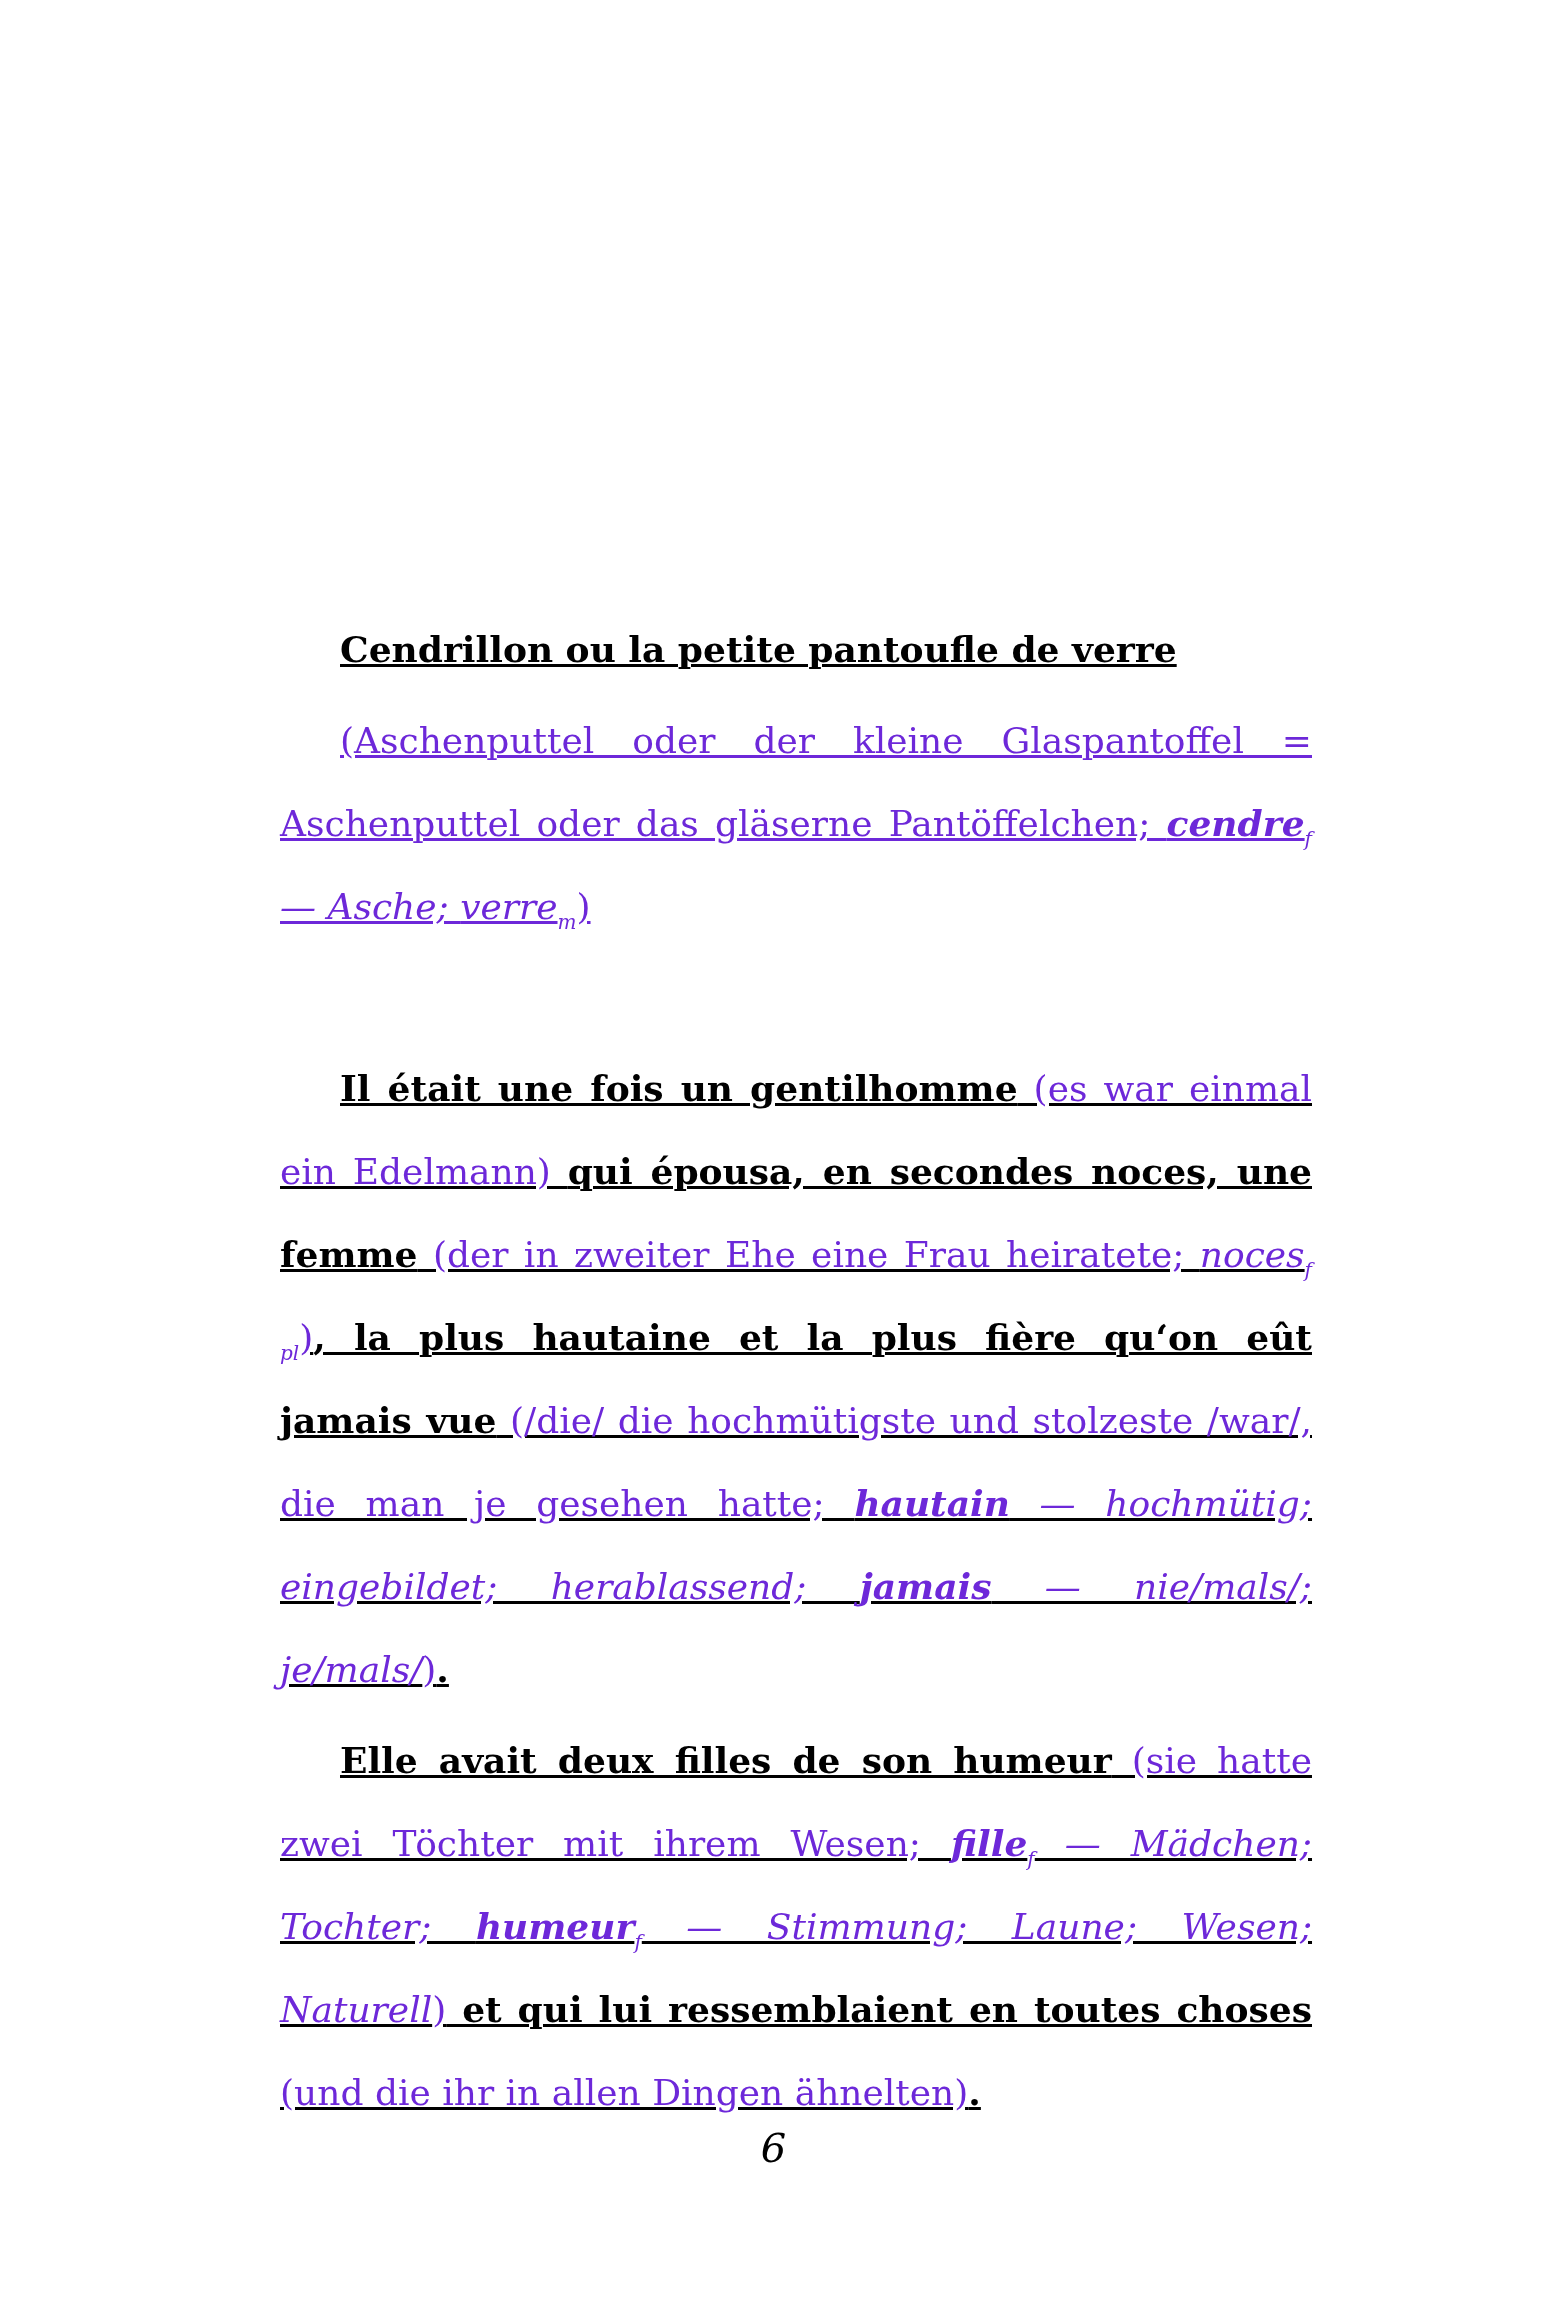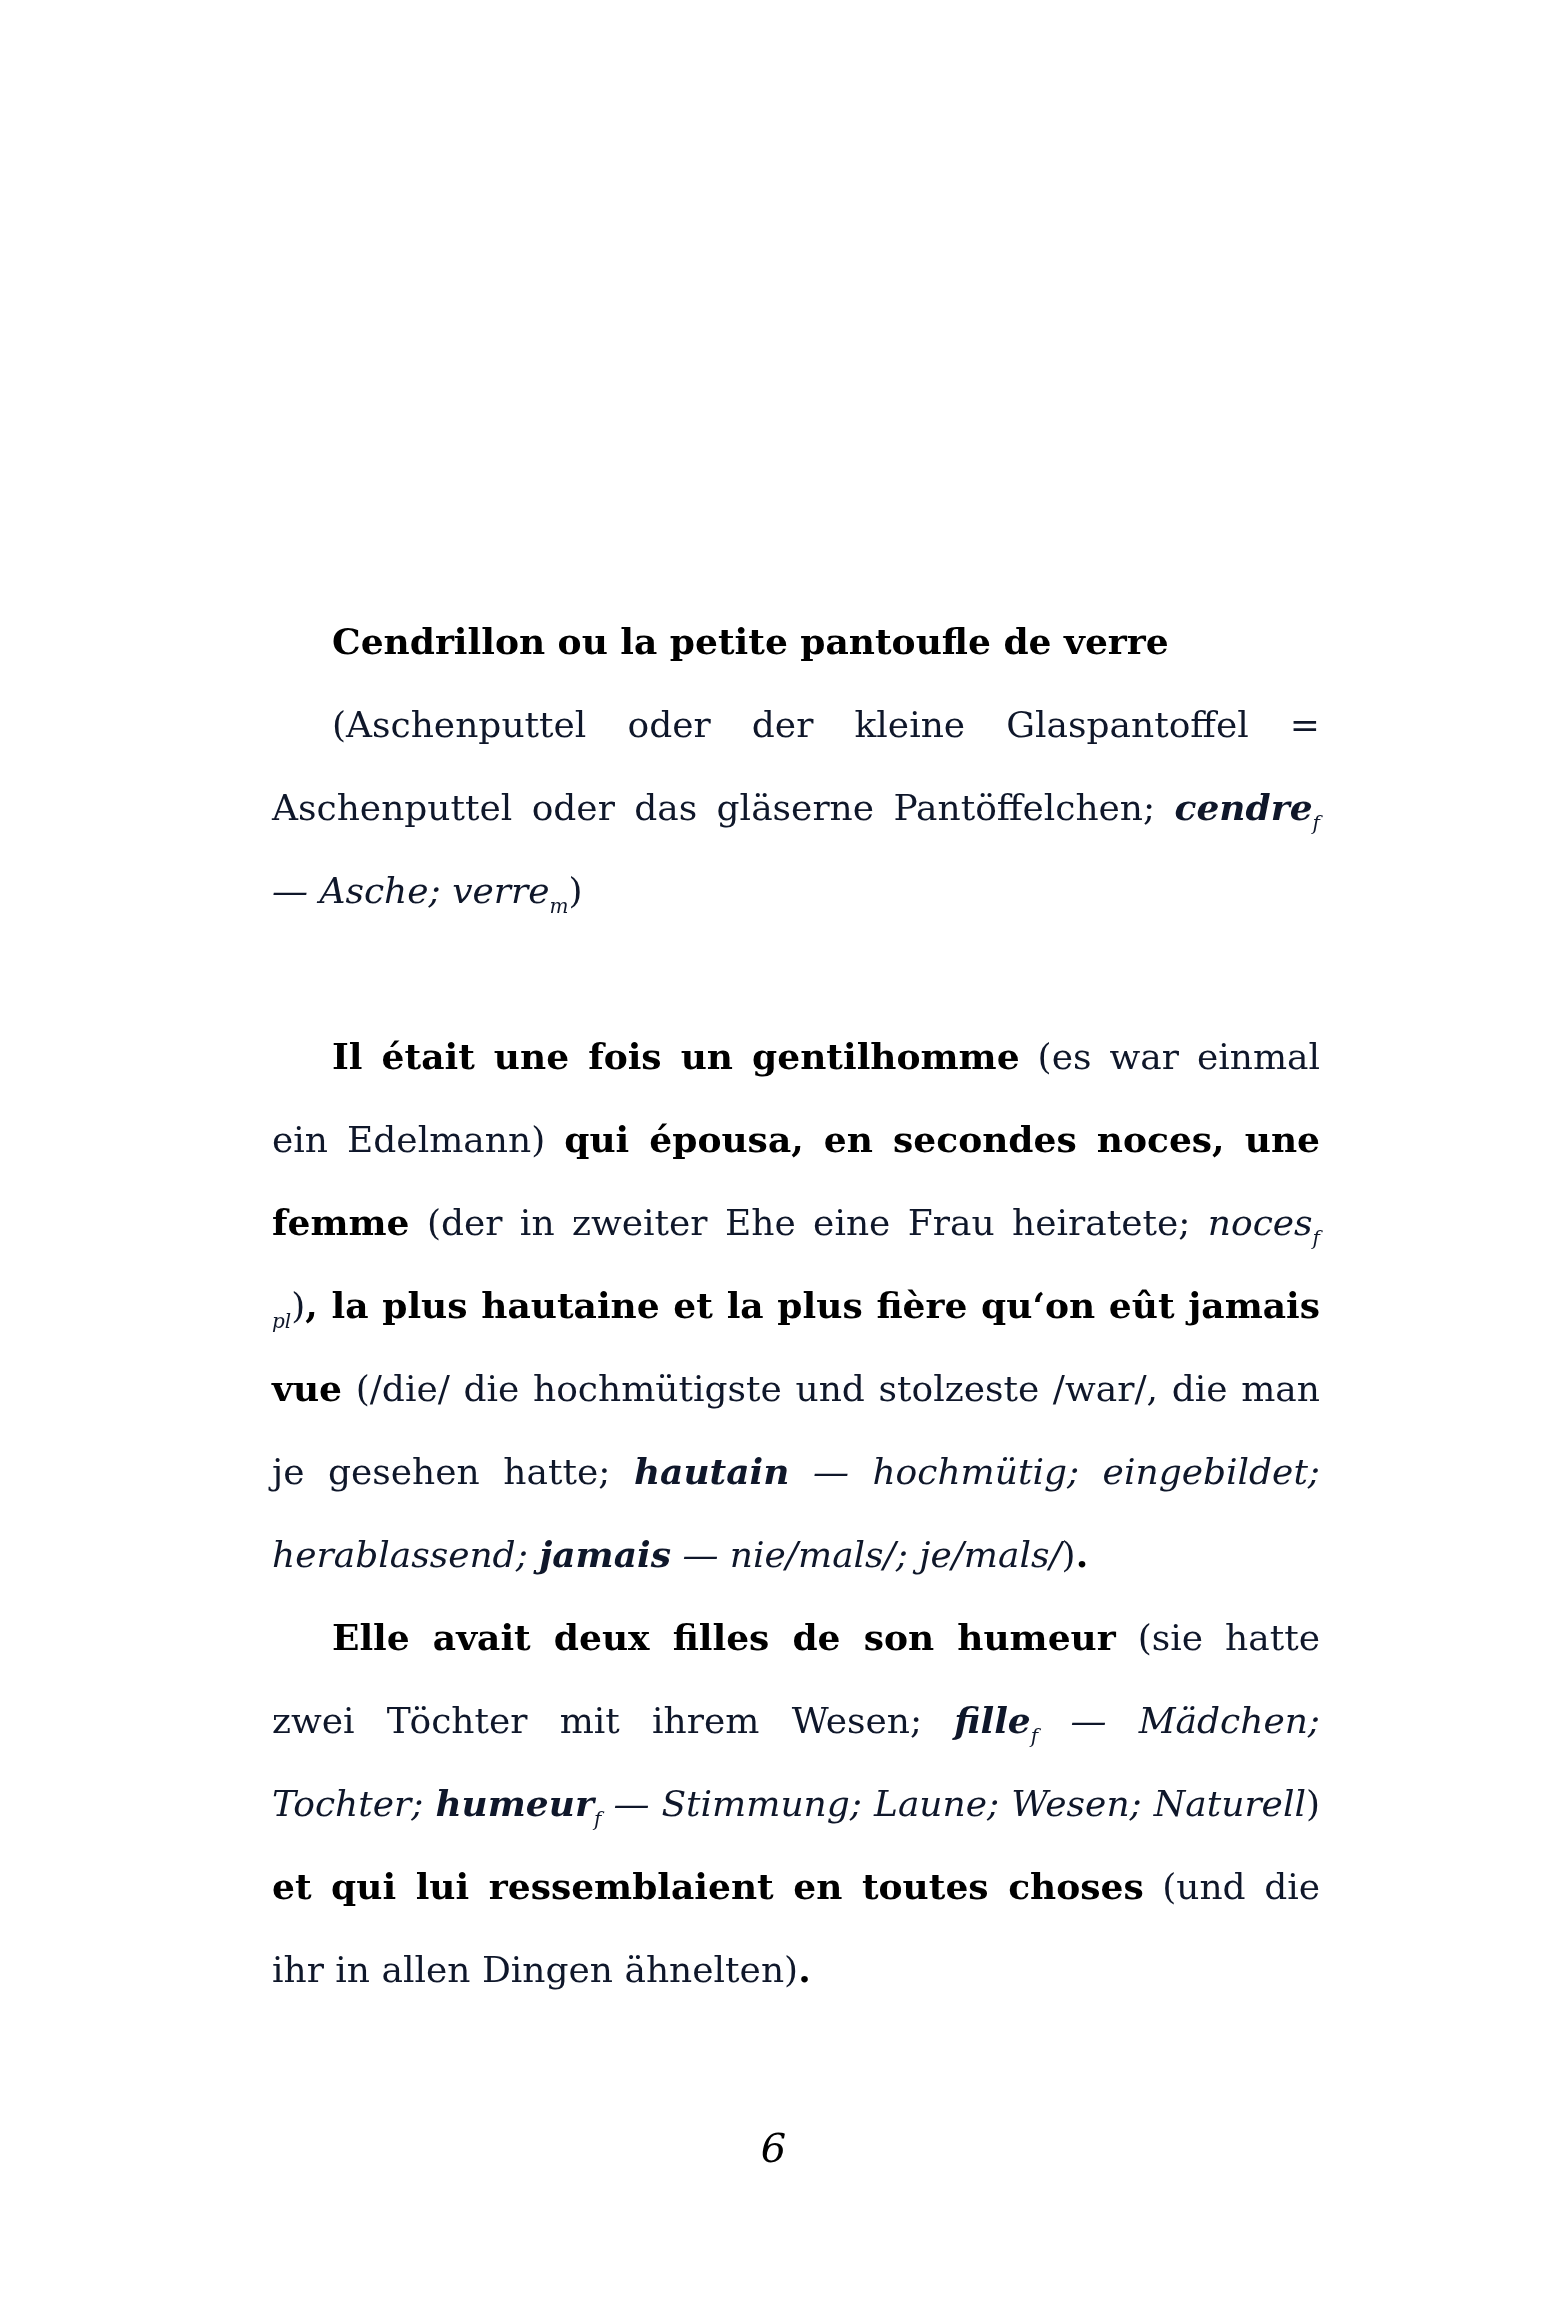--- a/index.html
+++ b/index.html
@@ -1,22 +1,22 @@
 <!DOCTYPE html>
 <html><head>
 <meta charset="utf-8">
 <style>
   html, body { margin:0; padding:0; background:#ffffff; }
   body { width:1547px; height:2315px; position:relative; overflow:hidden;
          font-family:"DejaVu Serif", "Liberation Serif", serif; }
   .page { position:absolute; left:272px; top:600px; width:1048px; }
-  .p { font-size:36px; line-height:83px; text-align:justify; margin:0; }
+  .p { font-size:36px; line-height:83px; text-align:justify; margin:8px;text-decoration:underline; }
   .ind { text-indent:60px; }
   .fr { color:#000; font-weight:bold; }
-  .de { color:#0f172a; }
+  .de { color:#6d28d9; }
   .de i { font-style:italic; }
   .de b { font-style:italic; font-weight:bold; }
   sub { font-size:20px; font-style:italic; font-weight:normal; vertical-align:-10px; line-height:0; }
   .title { margin-bottom:0; }
   .gap { height:83px; }
   .pagenum { position:absolute; top:2125px; left:0; width:1547px; text-align:center;
              font-size:40px; font-style:italic; color:#000; }
 </style>
 </head>
 <body>

